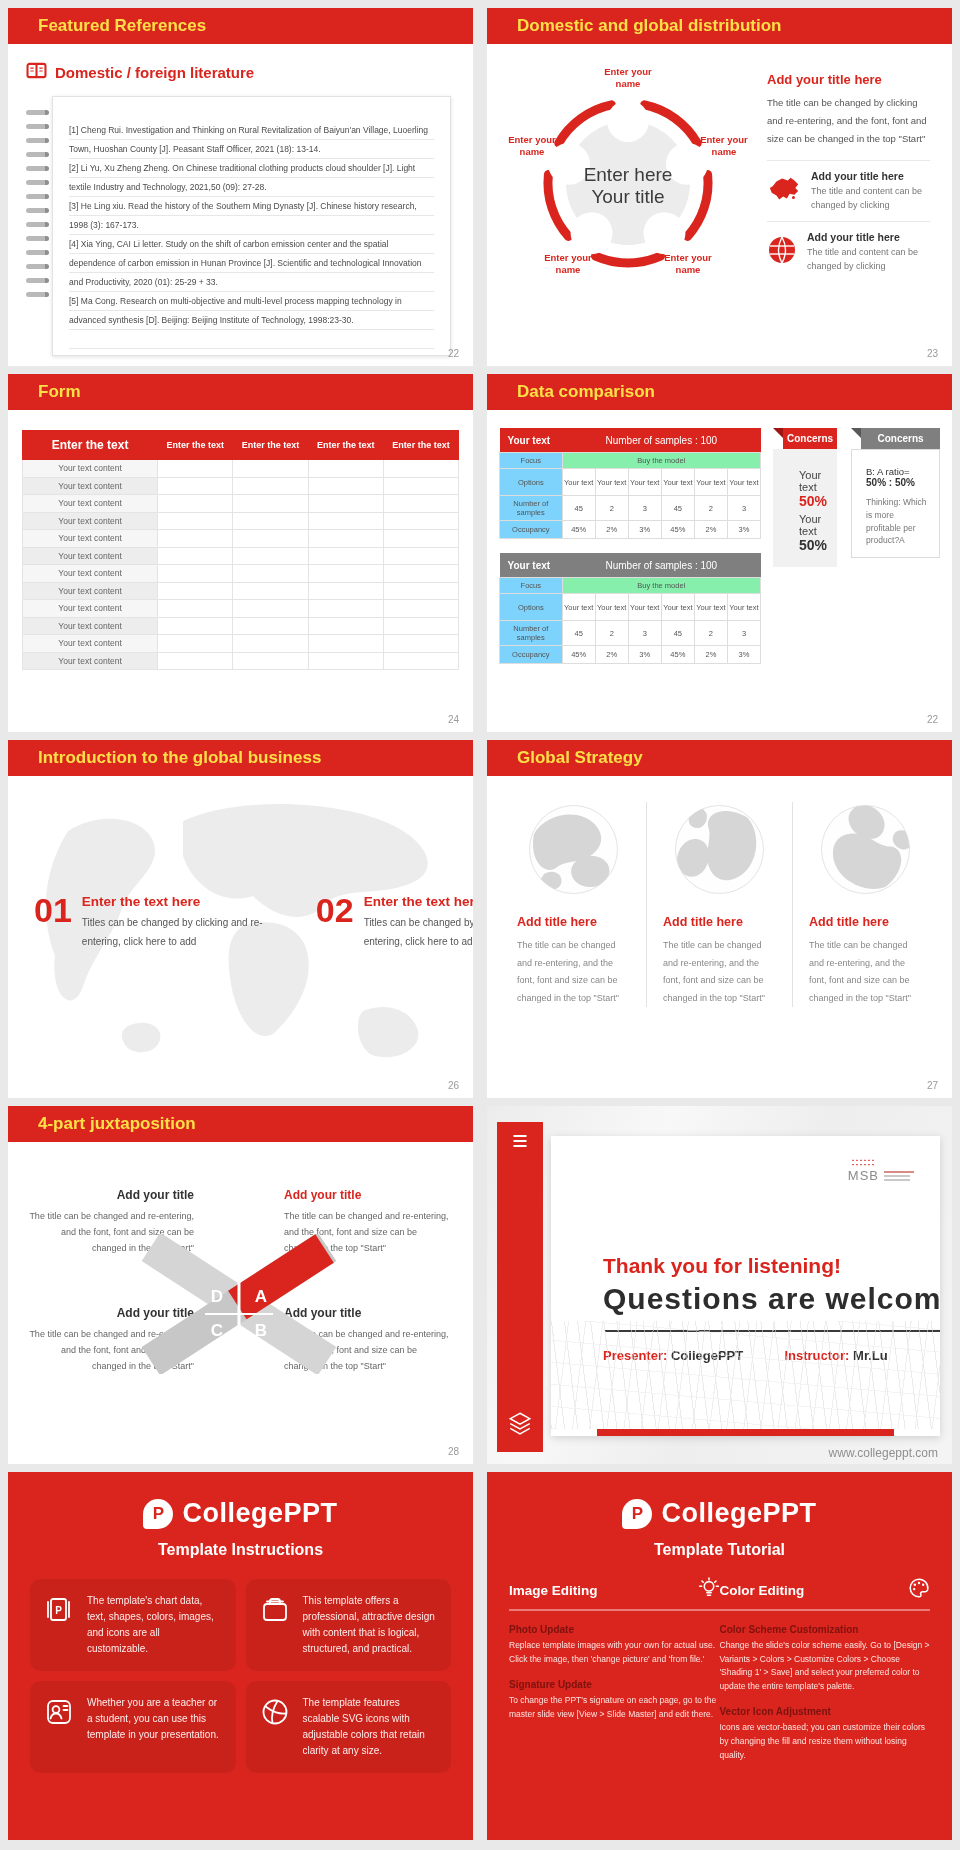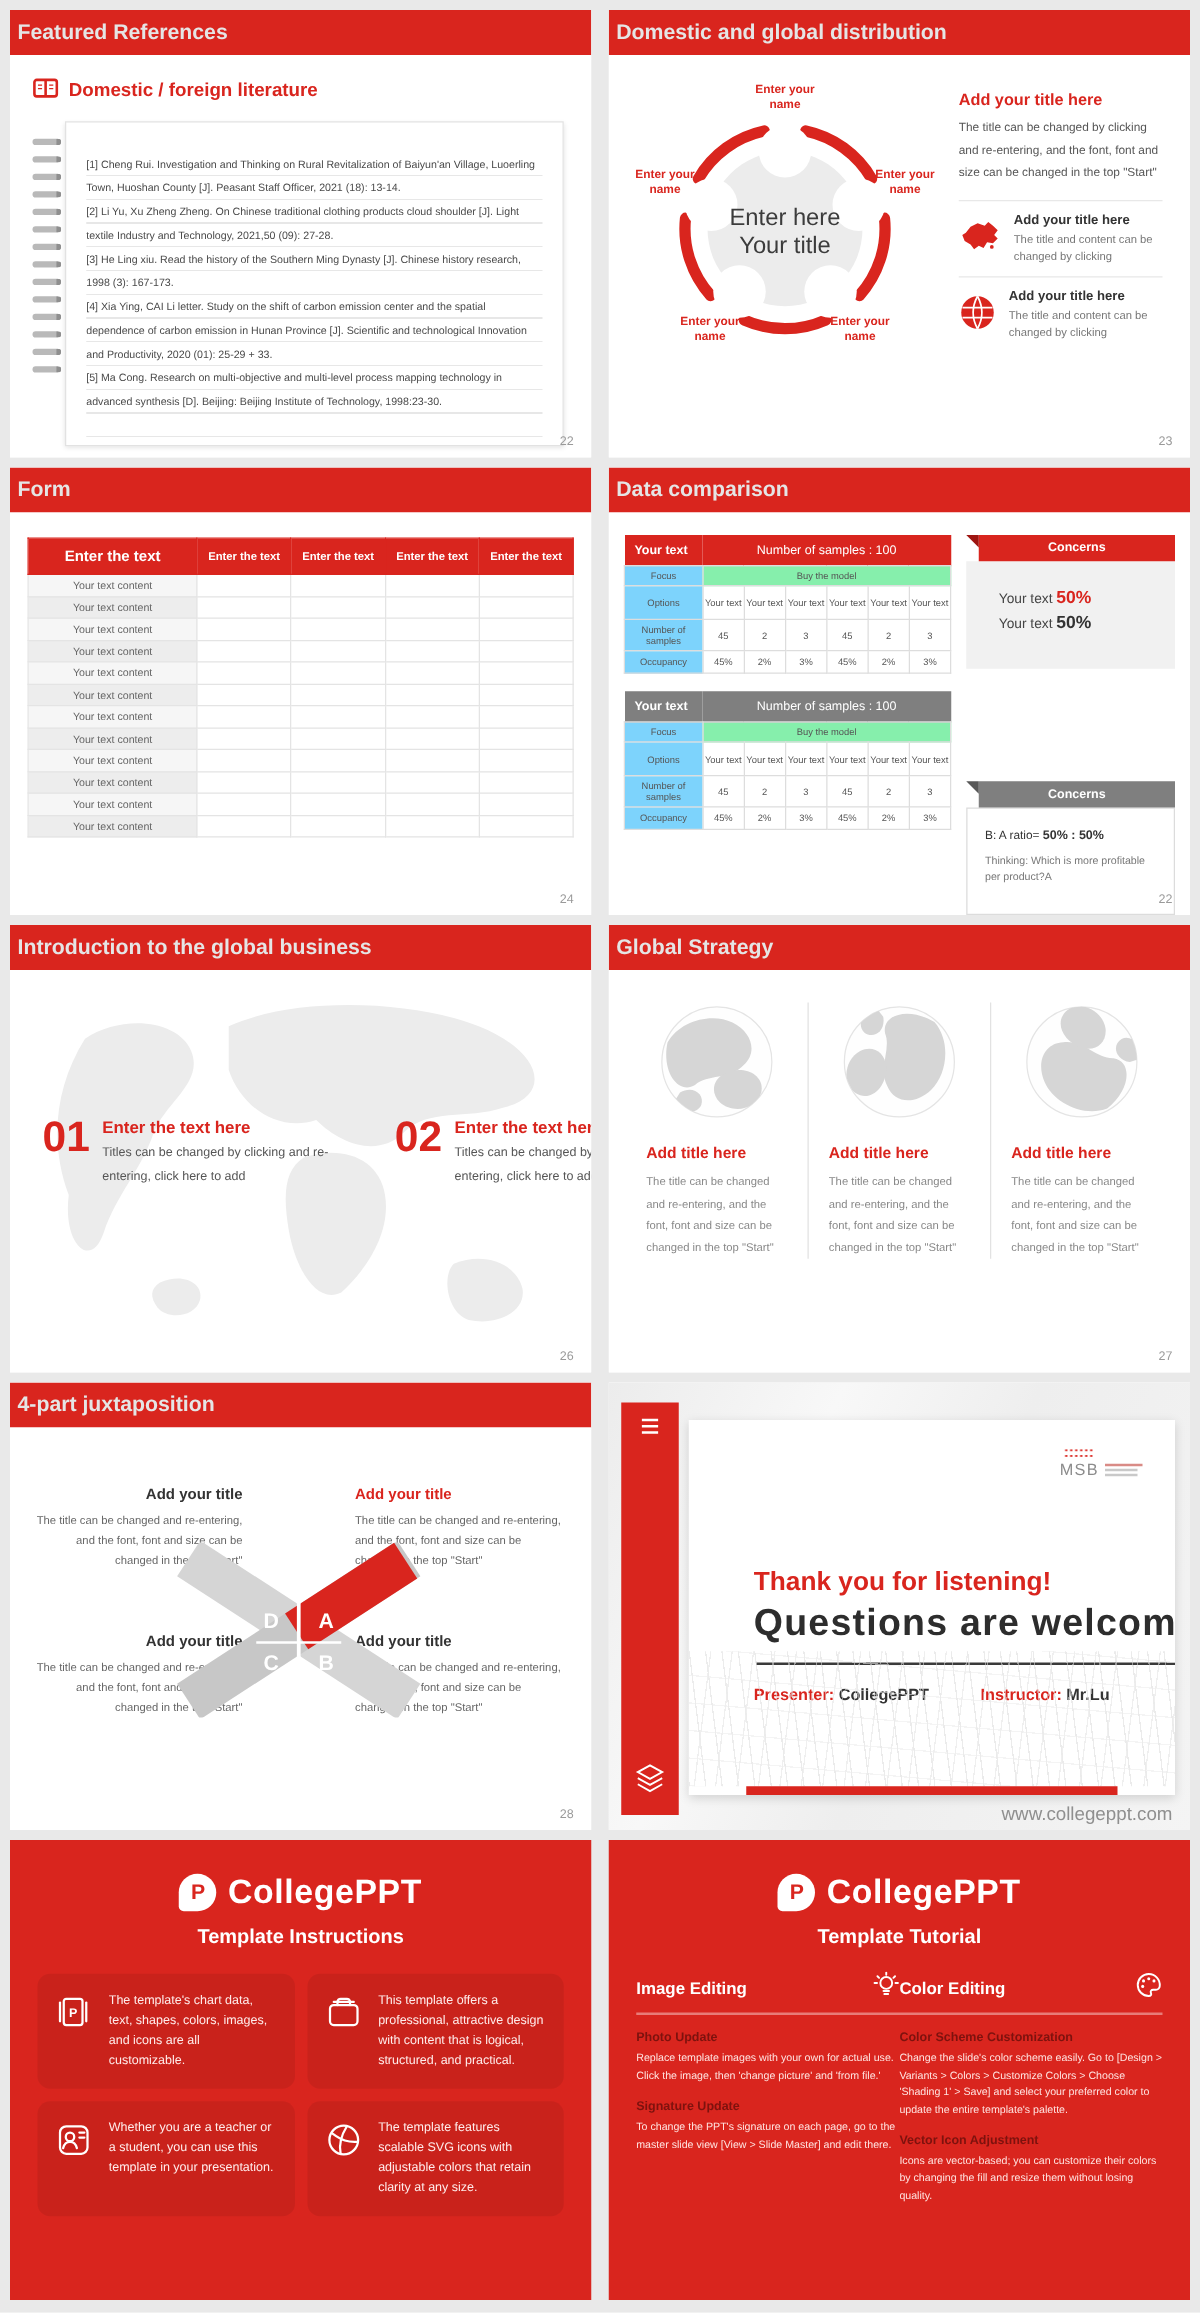--- a/index.html
+++ b/index.html
@@ -2,22 +2,22 @@
 <html><head>
 <meta charset="utf-8">
 <style>
   html,body{margin:0;padding:0;}
   body{font-family:"Liberation Sans",sans-serif;}
   .page{width:960px;height:1850px;background:#e9e9e9;position:relative;overflow:hidden;}
   .grid{box-sizing:border-box;padding:8px 8px 0 8px;display:grid;grid-template-columns:1fr 1fr;
         grid-template-rows:358px 358px 358px 358px 368px;row-gap:8px;column-gap:14px;}
   
   .slide{display:flex;flex-direction:column;background:#fff;overflow:hidden;}
-  .slide-header{height:36px;flex:0 0 36px;background:#d9251e;color:#e5e5e5;font-weight:bold;
-        font-size:17px;line-height:36px;padding-left:6px;}
+  .slide-header{height:36px;flex:0 0 36px;background:#d9251e;color:#fde047;font-weight:bold;
+        font-size:17px;line-height:36px;padding-left:30px;}
   .slide-body{flex:1;position:relative;background:#fff;overflow:hidden;}
   .pagenum{position:absolute;bottom:7px;right:14px;font-size:10px;color:#9a9a9a;}
   .red{color:#d9251e;}
   
   .s22-body{padding:18px 22px 0 18px;}
   .sec-title{display:flex;align-items:center;gap:8px;color:#d9251e;font-weight:bold;font-size:15px;}
   .notebook{display:flex;margin-top:14px;}
   .spiral{width:26px;display:flex;flex-direction:column;gap:9px;padding-top:14px;}
   .ring{width:19px;height:5px;background:#b9b9b9;border-radius:3px;border-right:4px solid #8f8f8f;}
   .ref-card{flex:1;background:#fff;border:1px solid #e2e2e2;box-shadow:0 1px 4px rgba(0,0,0,.12);
@@ -57,21 +57,21 @@
   table.ct{width:100%;border-collapse:collapse;font-size:7.5px;color:#555;text-align:center;}
   table.ct th{color:#fff;font-weight:bold;height:22px;}
   table.ct th.ct-title{width:24%;text-align:left;padding-left:8px;font-size:10px;}
   table.ct th.ct-samples{font-size:10px;font-weight:normal;}
   table.ct.red th{background:#d9251e;}
   table.ct.gray th{background:#7f7f7f;}
   table.ct td{border:1px solid #ddd;}
   table.ct td.ct-focus{background:#86efac;height:13px;}
   table.ct td.ct-label{background:#7dd3fc;width:24%;}
   table.ct tr.opt td{height:24px;} table.ct tr.smp td{height:22px;} table.ct tr.occ td{height:15px;}
-  .s25-right{flex:1;display:flex;flex-direction:column;gap:14px;justify-content:space-between;}
+  .s25-right{flex:1;display:flex;flex-direction:row;gap:14px;justify-content:space-between;}
   .concern{position:relative;}
   .concern-h{height:21px;margin-left:10px;color:#fff;font-weight:bold;font-size:10px;text-align:center;
         line-height:21px;position:relative;}
   .concern-h:before{content:"";position:absolute;left:-10px;top:0;border-style:solid;
         border-width:0 10px 10px 0;border-color:transparent;}
   .concern.red .concern-h{background:#d9251e;}
   .concern.red .concern-h:before{border-right-color:#9e1511;}
   .concern.gray .concern-h{background:#7f7f7f;}
   .concern.gray .concern-h:before{border-right-color:#585858;}
   .concern-b{min-height:86px;box-sizing:border-box;}
@@ -123,21 +123,21 @@
         background:radial-gradient(circle,#d9251e 0.8px,transparent 1px);background-size:4px 4.5px;}
   .msb-word{font-size:13px;letter-spacing:1px;color:#8c8c8c;}
   .msb-lines i{display:block;height:2px;margin-bottom:2px;}
   .msb-lines i.a{width:30px;background:#d98b86;} .msb-lines i.b{width:26px;background:#c9c9c9;}
   .ty-text{position:absolute;left:52px;top:118px;}
   .ty-l1{font-size:21px;font-weight:bold;color:#d9251e;margin-bottom:4px;}
   .ty-l2{font-size:30px;font-weight:bold;color:#2d2d2d;letter-spacing:1px;}
   .ty-rule{width:392px;border:none;border-top:2px solid #3a3a3a;margin:14px 0 16px 2px;}
   .ty-meta{font-size:13px;font-weight:bold;color:#333;}
   .ty-meta .lbl{color:#d9251e;} .ty-meta .gap{display:inline-block;width:34px;}
-  .ty-url{position:absolute;bottom:4px;right:14px;font-size:15px;color:#8f8f8f;}
+  .ty-url{position:absolute;bottom:4px;right:14px;font-size:12px;color:#8f8f8f;}
   
   .rpanel{background:#d9251e;color:#fff;box-sizing:border-box;padding:26px 22px 0 22px;}
   .brand{display:flex;align-items:center;justify-content:center;gap:9px;}
   .logo-p{width:30px;height:30px;background:#fff;border-radius:15px 15px 15px 4px;display:flex;
         align-items:center;justify-content:center;color:#d9251e;font-weight:800;font-size:17px;}
   .brand-name{font-size:27px;font-weight:bold;letter-spacing:0.5px;}
   .rp-title{text-align:center;font-size:16px;font-weight:bold;margin-top:12px;}
   .inst-grid{margin-top:20px;display:grid;grid-template-columns:1fr 1fr;gap:10px;}
   .inst-item{background:rgba(0,0,0,0.07);border-radius:10px;padding:14px 12px;display:flex;gap:11px;}
   .inst-item .txt{font-size:10px;line-height:1.6;color:#ffeceb;}

